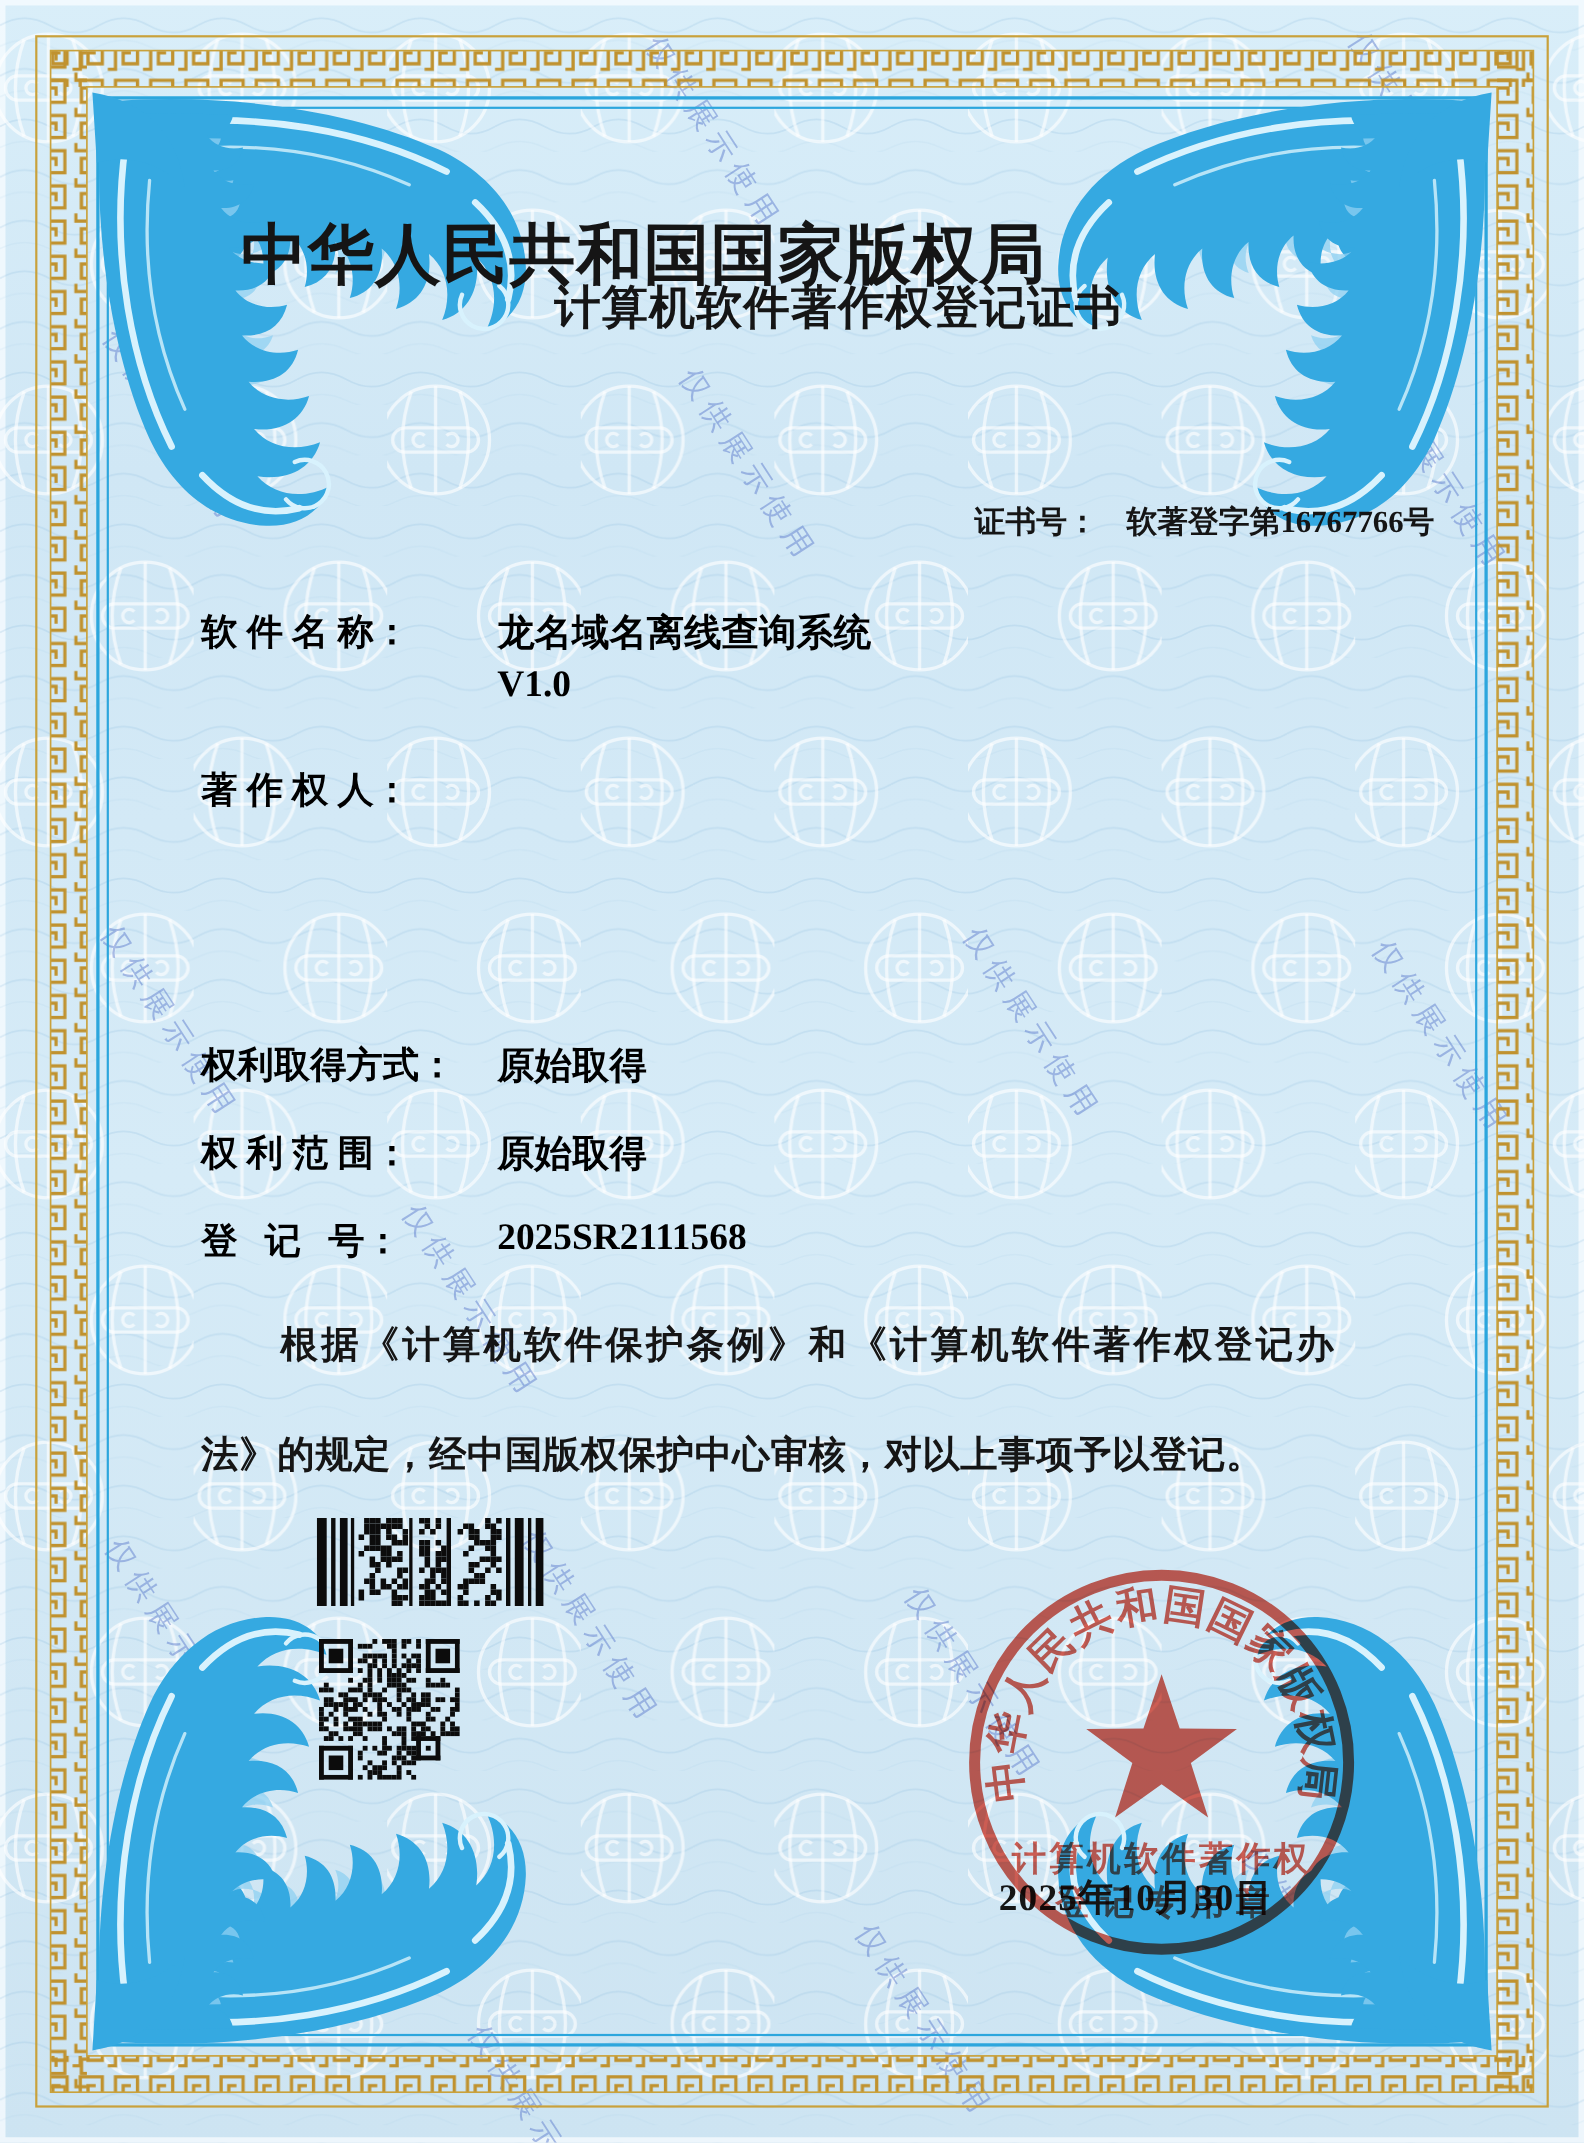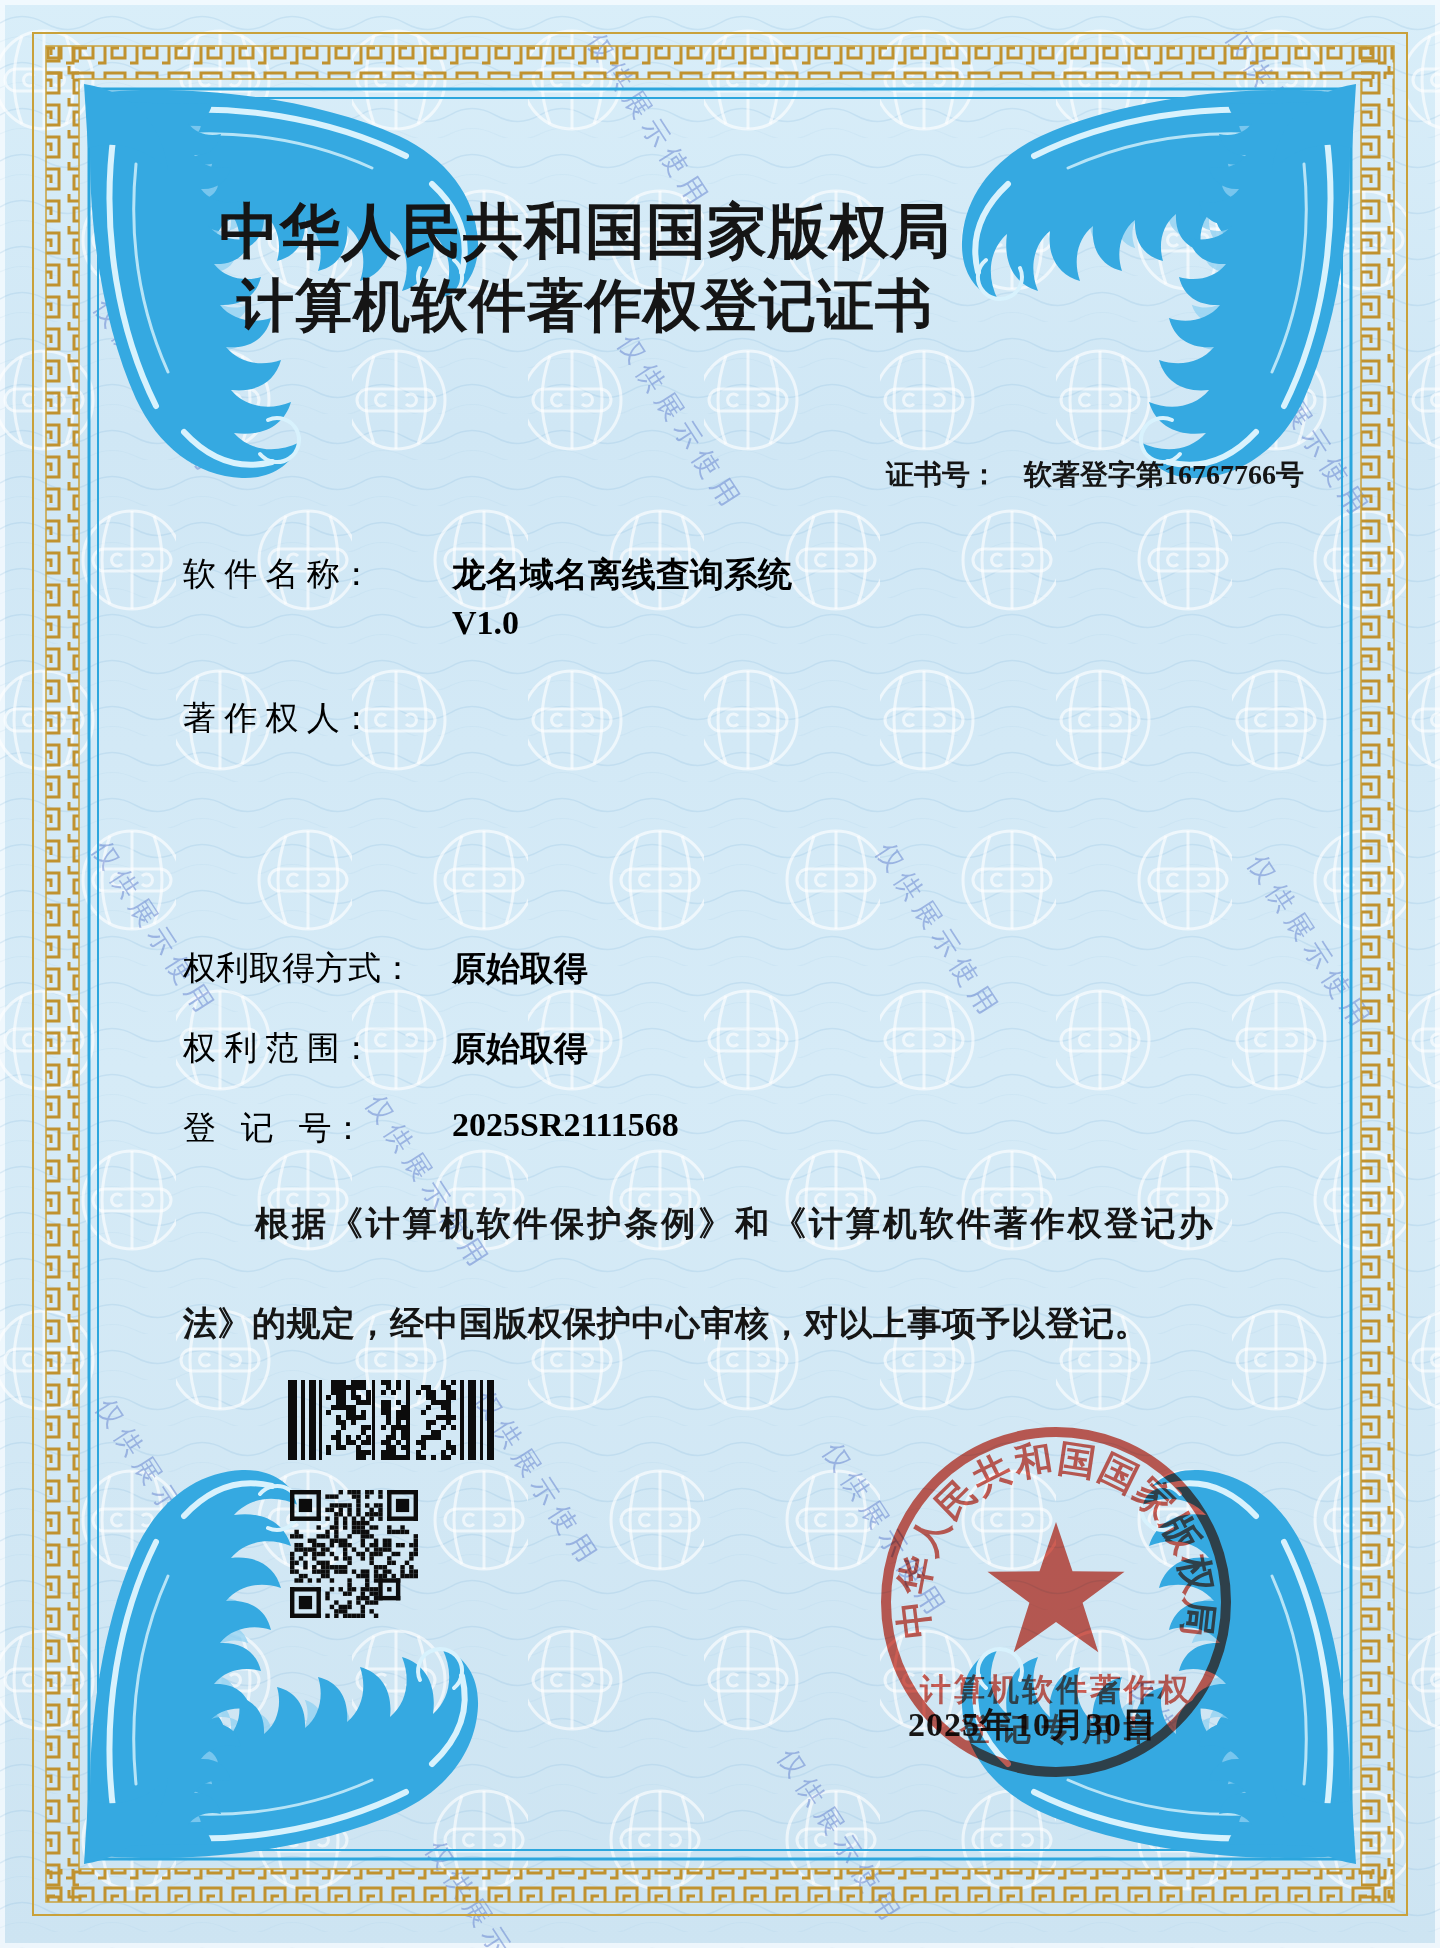--- a/index.html
+++ b/index.html
@@ -17,23 +17,23 @@
     position:absolute;white-space:nowrap;
     font-size:27px;letter-spacing:7px;color:rgba(96,126,205,.5);
     transform:rotate(57deg);transform-origin:0 0;
     font-family:"Liberation Serif","DejaVu Serif",serif;
   }
 
   
   .abs{position:absolute;color:#151515;}
   .title{left:150px;width:870px;text-align:center;font-weight:700;letter-spacing:1px;}
   .title1{top:192px;font-size:60px;}
-  .title2{top:268px;font-size:57px;}
+  .title2{top:252px;font-size:42px;text-align:right;}
   .certno{left:886px;top:456px;display:flex;gap:26px;font-size:28px;font-weight:700;white-space:pre;align-items:center;}
-  .flabel{position:absolute;left:183px;font-size:33px;font-weight:400;white-space:pre;}
+  .flabel{position:absolute;left:183px;font-size:33px;font-weight:700;white-space:pre;}
   .fvalue{position:absolute;left:452px;font-size:34px;font-weight:700;white-space:pre;}
   .r1{top:552px}.rv{top:604px}.r2{top:696px}.r3{top:946px}.r4{top:1026px}.r5{top:1106px}
   .paragraph{
     left:183px;top:1174px;width:1030px;
     font-size:34px;line-height:100px;font-weight:700;
     text-align:justify;text-indent:72px;letter-spacing:.5px;
   }
   .date{left:908px;top:1702px;font-size:34px;font-weight:700;letter-spacing:1px;}
 
   .seal{position:absolute;left:872px;top:1418px;width:368px;height:368px;

